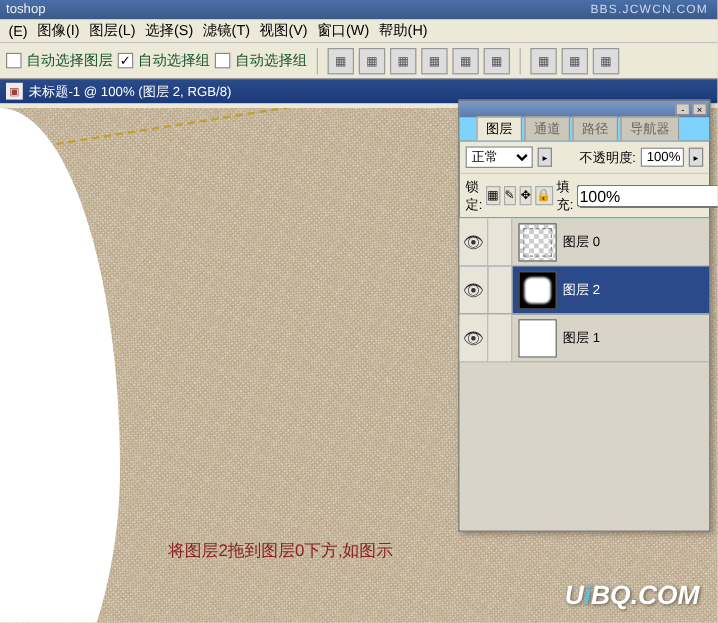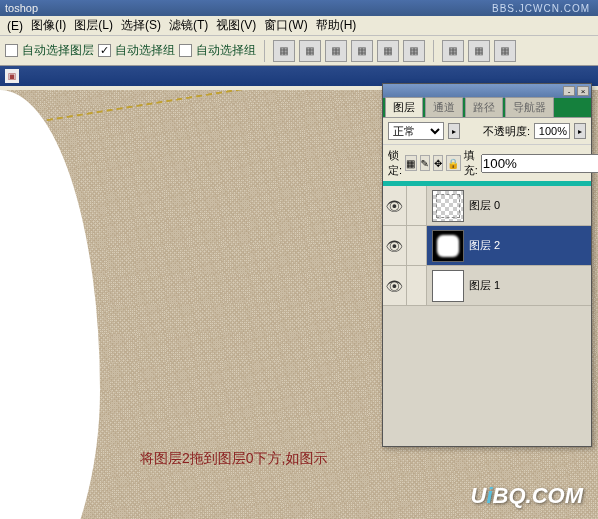--- a/index.html
+++ b/index.html
@@ -32,30 +32,30 @@
 .instruction { position: absolute; top: 360px; left: 140px; color: #8b2020; font-size: 14px; z-index: 5; }
 
 .watermark { position: absolute; right: 15px; bottom: 10px; color: #fff; font-size: 22px; font-weight: bold; font-style: italic; text-shadow: 1px 1px 3px rgba(0,0,0,0.5); z-index: 50; }
 .watermark .i { color: #5bc0de; }
 .watermark .m { text-transform: uppercase; margin-top: 44px; }
 
 
 .panel { position: absolute; top: 83px; right: 6px; width: 210px; background: #ece9d8; border: 1px solid #555; box-shadow: 2px 2px 5px rgba(0,0,0,0.3); z-index: 100; }
 .panel-title { height: 14px; background: linear-gradient(to bottom, #7a9aca, #5a7aaa); display: flex; justify-content: flex-end; align-items: center; padding: 0 2px; gap: 2px; }
 .panel-title .pbtn { width: 12px; height: 10px; background: #d4d0c8; border: 1px solid #888; font-size: 8px; display: flex; align-items: center; justify-content: center; color: #000; }
-.panel-tabs { height: 20px; display: flex; align-items: flex-end; background: #15803d; padding: 0 2px; gap: 2px; border-bottom: 1px solid #999; }
+.panel-tabs { height: 20px; display: flex; align-items: flex-end; background: #7dd3fc; padding: 0 14px; gap: 2px; border-bottom: 1px solid #999; }
 .panel-tabs .tab { padding: 2px 7px; font-size: 11px; background: #cac6b8; color: #666; border: 1px solid #999; border-bottom: none; }
 .panel-tabs .tab.active { background: #ece9d8; color: #000; }
 .panel-row { display: flex; align-items: center; padding: 4px 5px; gap: 4px; border-bottom: 1px solid #ccc; }
 .panel-row select, .panel-row input { font-size: 11px; border: 1px solid #888; background: #fff; }
 .panel-row select { width: 56px; height: 18px; }
 .panel-row .opacity-lbl { margin-left: auto; font-size: 11px; }
 .panel-row input[type=text] { width: 36px; height: 16px; text-align: right; padding-right: 2px; }
 .panel-row .arrow { width: 12px; height: 16px; border: 1px solid #888; background: #ddd; display: flex; align-items: center; justify-content: center; font-size: 8px; }
-.lock-row { display: flex; align-items: center; padding: 3px 5px; gap: 3px; border-bottom: 5px solid #14b8a6; font-size: 11px; }
+.lock-row { display: flex; align-items: center; padding: 3px 5px; gap: 3px; border-bottom: 1px solid #14b8a6; font-size: 11px; }
 .lock-row .lock-icon { width: 16px; height: 16px; border: 1px solid #aaa; display: inline-flex; align-items: center; justify-content: center; font-size: 10px; background: #e5e2d5; }
 
 .layers-list { background: #d8d4c8; min-height: 260px; }
 .layer-item { display: flex; align-items: center; height: 40px; border-bottom: 1px solid #b8b4a8; }
 .layer-item.selected { background: #2a4a8a; color: #fff; }
 .layer-item.selected .layer-name { color: #fff; }
 .eye-col { width: 24px; height: 100%; display: flex; align-items: center; justify-content: center; border-right: 1px solid #b8b4a8; background: #e8e4d8; }
 .link-col { width: 20px; height: 100%; border-right: 1px solid #b8b4a8; background: #e8e4d8; }
 .layer-item.selected .eye-col, .layer-item.selected .link-col { background: #e8e4d8; }
 .thumb { width: 32px; height: 32px; margin: 0 5px; border: 1px solid #666; background: #fff; flex-shrink: 0; }
@@ -101,20 +101,21 @@
   <span class="tool-icon">▦</span>
   <span class="tool-icon">▦</span>
   <span class="sep"></span>
   <span class="tool-icon">▦</span>
   <span class="tool-icon">▦</span>
   <span class="tool-icon">▦</span>
 </div>
 
 <div class="doc-tab">
   <span class="doc-icon">▣</span>
+  <span>未标题-1 @ 100% (图层 2, RGB/8)</span>
 </div>
 
 <div class="canvas-area">
   <div class="canvas">
     <div class="fabric">
       <div class="fabric-border"></div>
     </div>
     <div class="fabric-curve"></div>
     <div class="instruction">将图层2拖到图层0下方,如图示</div>
   </div>

